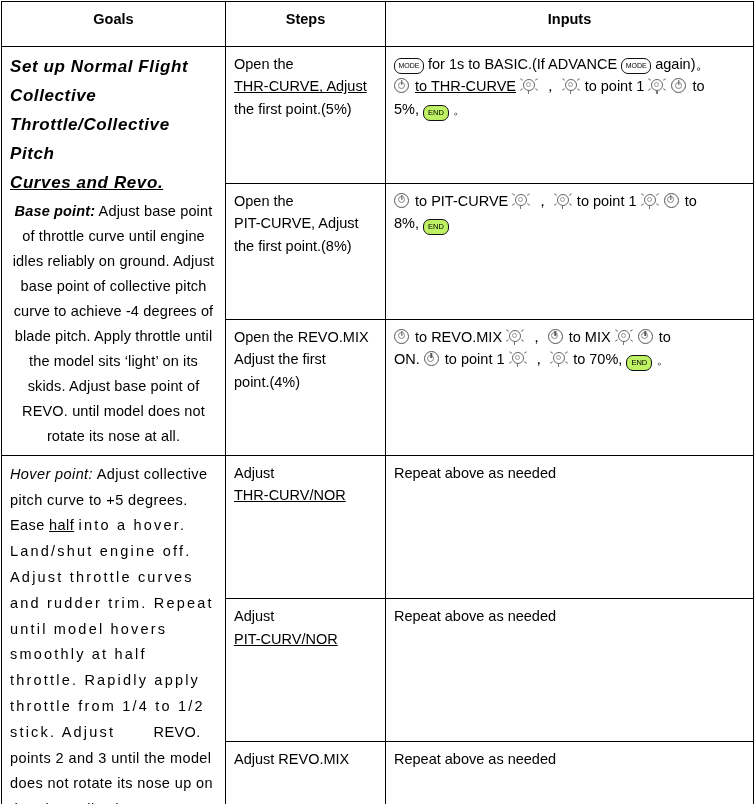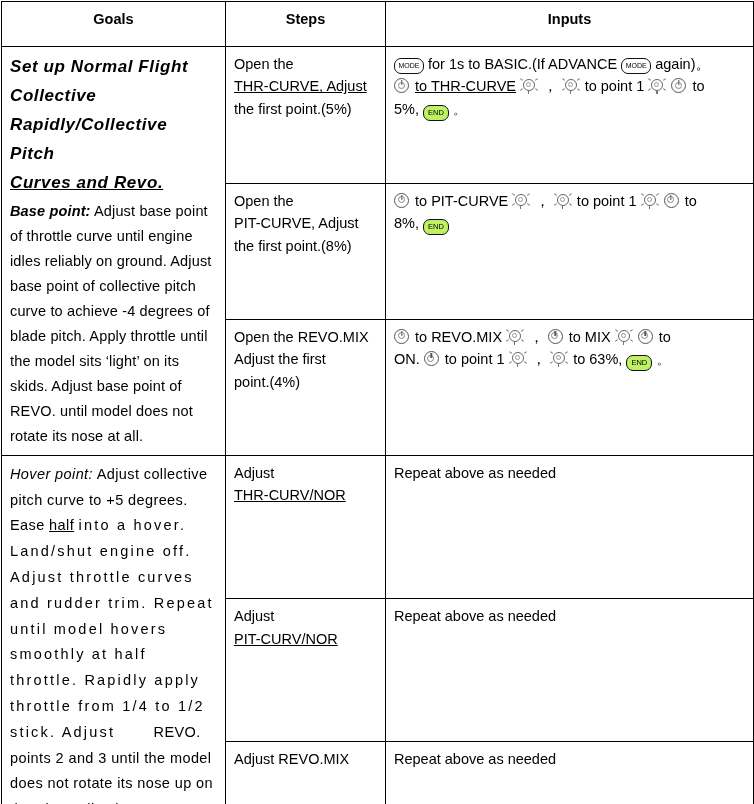--- a/index.html
+++ b/index.html
@@ -52,20 +52,21 @@
     font-style: italic;
     letter-spacing: 0.6px;
     line-height: 1.7;
     font-size: 17px;
   }
   .goal-title .u { text-decoration: underline; }
   .goal-body {
     margin-top: 2px;
     line-height: 1.72;
     letter-spacing: 0.15px;
+    text-align: center;
   }
   .goal-body .lead {
     font-style: italic;
     font-weight: bold;
   }
   .hover-body { line-height: 1.78; letter-spacing: 0.4px; }
   .hover-body .lead { font-style: italic; }
   .hover-body .u { text-decoration: underline; }
   .hover-body .sp { letter-spacing: 2.2px; }
   .hover-body .gap { display: inline-block; width: 34px; }
@@ -201,21 +202,21 @@
         <th class="hdr">Inputs</th>
       </tr>
     </thead>
     <tbody>
 
       <tr>
         <td class="goal-cell" rowspan="3">
           <div class="goal-title">
             <span>Set up Normal Flight</span><br>
             <span>Collective</span><br>
-            <span>Rapidly/Collective Pitch</span><br>
+            <span>Throttle/Collective Pitch</span><br>
             <span class="u">Curves and Revo.</span>
           </div>
           <div class="goal-body">
             <span class="lead">Base point:</span>
             <span>Adjust base point of throttle curve until engine idles reliably on ground. Adjust base point of collective pitch curve to achieve -4 degrees of blade pitch. Apply throttle until the model sits ‘light’ on its skids. Adjust base point of REVO. until model does not rotate its nose at all.</span>
           </div>
         </td>
         <td class="steps-cell">
           <span>Open the</span><br>
           <span class="u">THR-CURVE, Adjust</span><br>
@@ -281,21 +282,21 @@
           <span class="ico ico-dial-r"><span class="ring"></span><span class="ray r1"></span><span class="ray r2"></span><span class="ray r3"></span><span class="ray r4"></span><span class="ray r5"></span></span>
           <span class="ico ico-dial"><span class="ring"></span></span>
           <span>to</span>
           <br>
           <span>ON.</span>
           <span class="ico ico-dial"><span class="ring"></span></span>
           <span>to point 1</span>
           <span class="ico ico-dial-r"><span class="ring"></span><span class="ray r1"></span><span class="ray r2"></span><span class="ray r3"></span><span class="ray r4"></span><span class="ray r5"></span></span>
           <span class="comma">，</span>
           <span class="ico ico-dial-r"><span class="ring"></span><span class="ray r1"></span><span class="ray r2"></span><span class="ray r3"></span><span class="ray r4"></span><span class="ray r5"></span></span>
-          <span>to 63%,</span>
+          <span>to 70%,</span>
           <span class="ico ico-end">END</span>
           <span class="jp-period">。</span>
         </td>
       </tr>
 
       <tr>
         <td class="goal-cell" rowspan="3">
           <div class="hover-body">
             <span class="lead">Hover point:</span>
             <span>Adjust collective pitch curve to +5 degrees. Ease</span>

